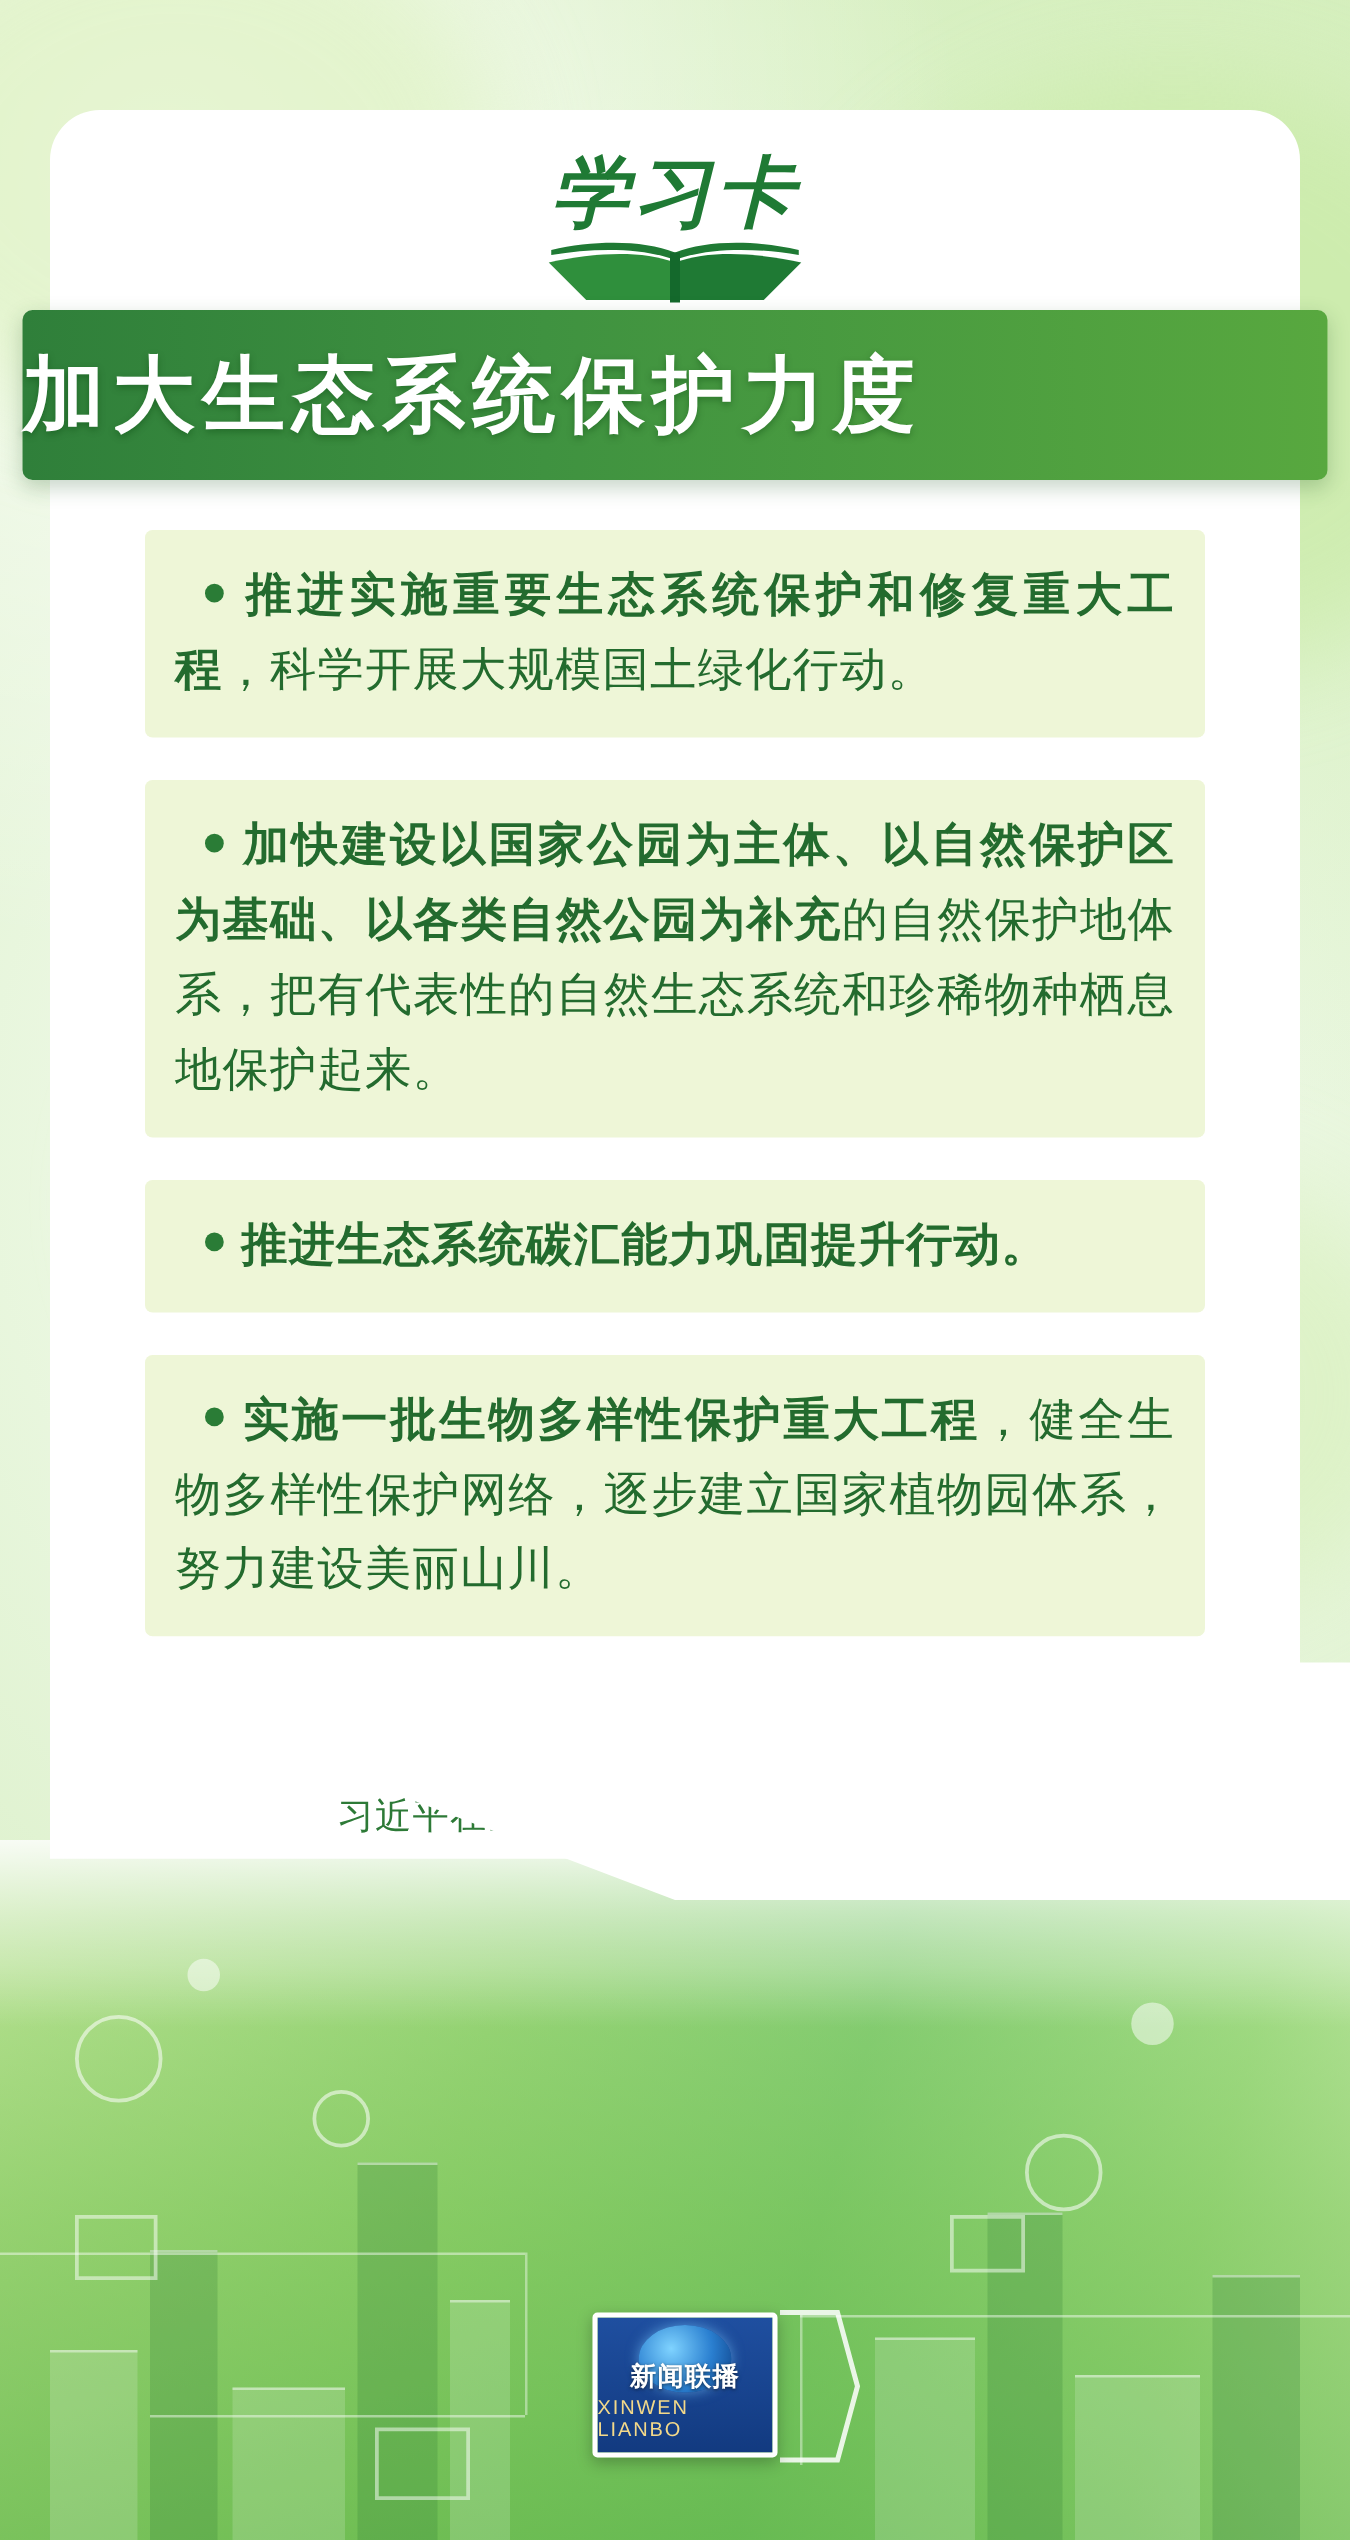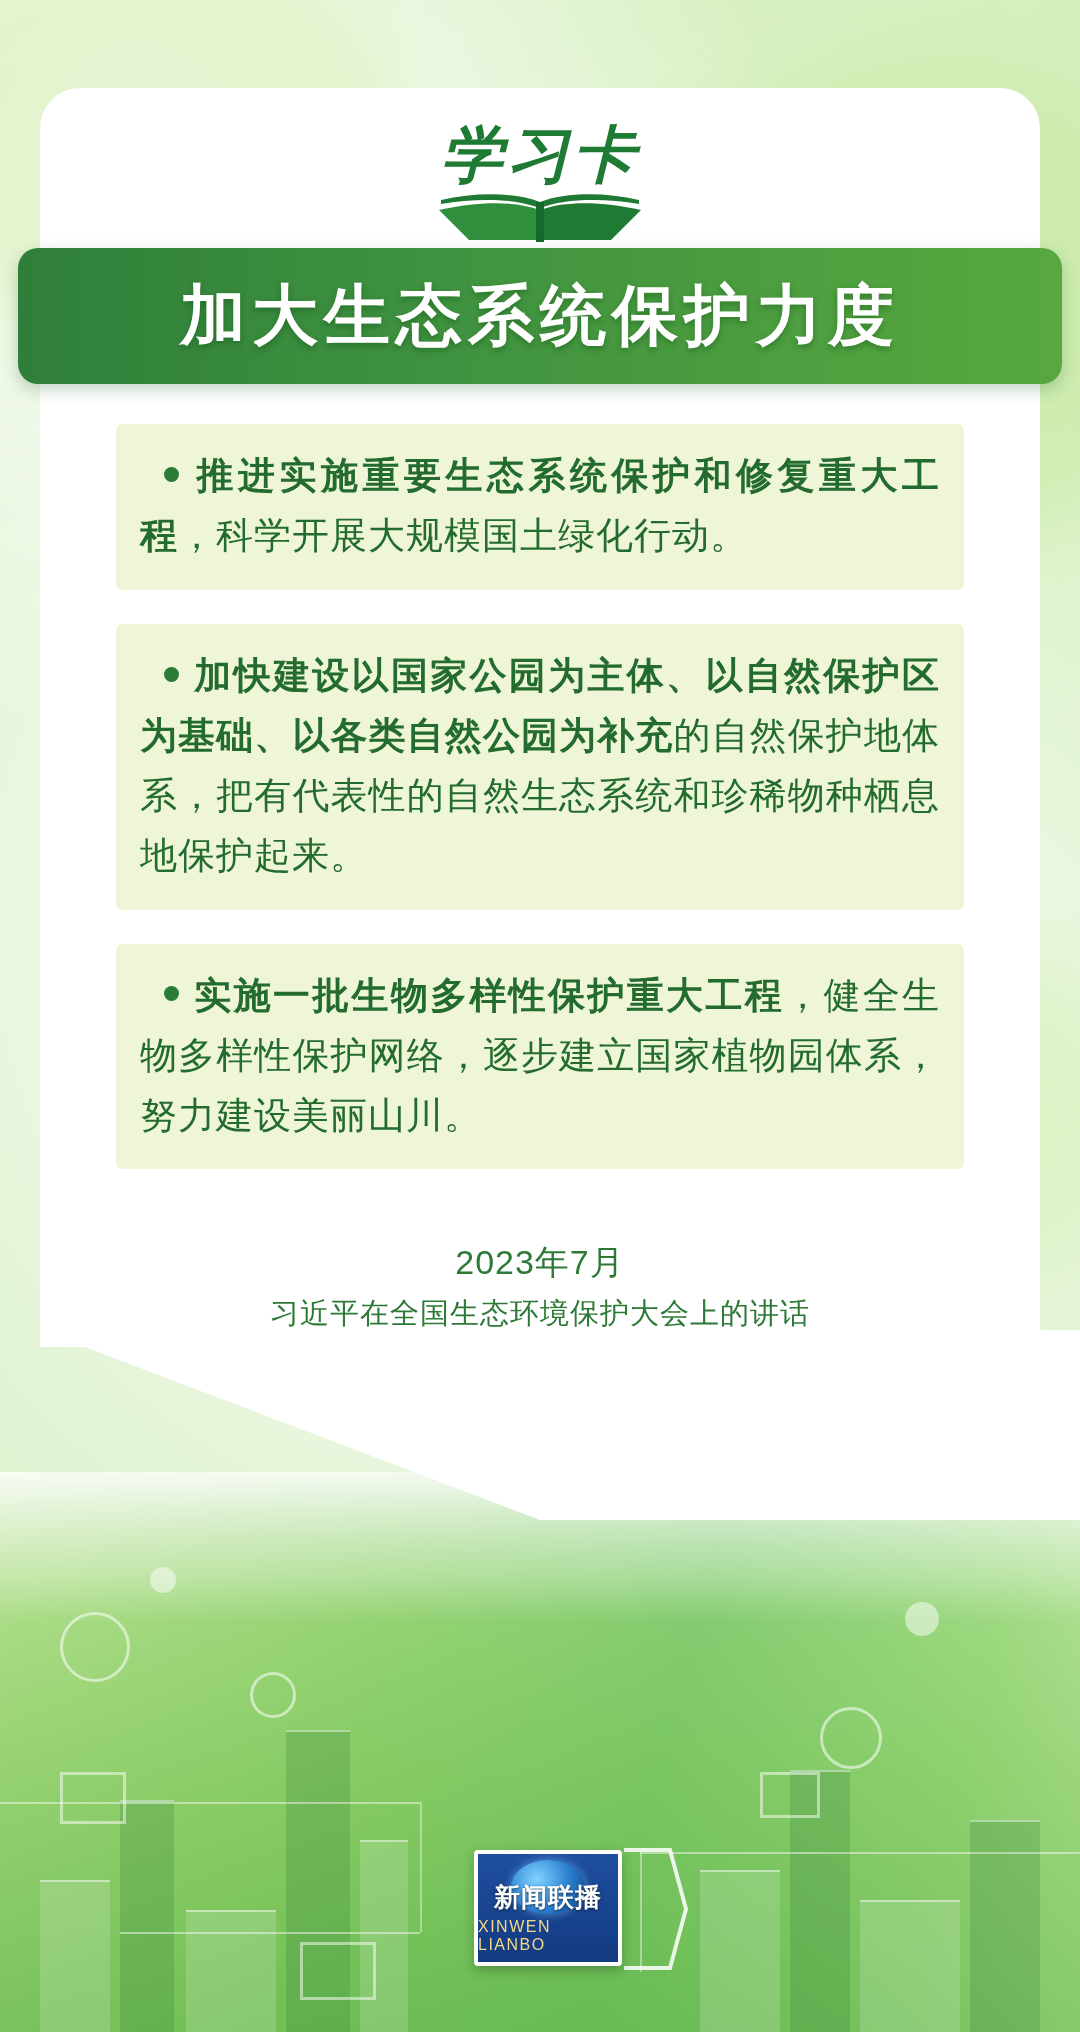--- a/index.html
+++ b/index.html
@@ -134,25 +134,25 @@
 
   
   #banner {
     position: absolute;
     left: 18px;
     top: 248px;
     width: 1044px;
     height: 136px;
     z-index: 6;
     background: linear-gradient(90deg, #2f7f3a 0%, #3f9240 40%, #58a83f 100%);
-    border-radius: 20px;
+    border-radius: 8px;
     box-shadow: 0 6px 16px rgba(35,90,40,.25);
     display: flex;
     align-items: center;
-    justify-content: center;
+    justify-content: flex-start;
   }
   #banner-title {
     color: #ffffff;
     font-size: 66px;
     font-weight: bold;
     letter-spacing: 6px;
     font-family: "Liberation Sans", "DejaVu Sans", sans-serif;
     text-shadow: 0 3px 6px rgba(0,60,10,.35);
     white-space: nowrap;
   }
@@ -231,21 +231,21 @@
     width: 74px;
     height: 54px;
     border-radius: 50%;
     background: radial-gradient(circle at 35% 35%, #7fd3ff 0%, #2a7fd0 55%, #0d3f86 100%);
     box-shadow: 0 0 10px rgba(120,200,255,.6);
   }
   #badge-cn {
     position: relative;
     z-index: 2;
     color: #ffffff;
-    font-size: 26px;
+    font-size: 21px;
     font-weight: bold;
     letter-spacing: 1px;
     text-shadow: 0 1px 3px rgba(0,0,0,.6);
   }
   #badge-en {
     position: relative;
     z-index: 2;
     color: #f3d98a;
     font-size: 16px;
     letter-spacing: 1.5px;
@@ -318,20 +318,23 @@
     <div id="content">
 
       <div class="para">
         <span class="dot"></span><b>推进实施重要生态系统保护和修复重大工程</b><span>，科学开展大规模国土绿化行动。</span>
       </div>
 
       <div class="para">
         <span class="dot"></span><b>加快建设</b><b>以国家公园为主体、以自然保护区为基础、以各类自然公园为补充</b><span>的自然保护地体系，把有代表性的自然生态系统和珍稀物种栖息地保护起来。</span>
       </div>
 
+      <div class="para">
+        <span class="dot"></span><b>推进生态系统碳汇能力巩固提升行动。</b>
+      </div>
 
       <div class="para">
         <span class="dot"></span><b>实施一批生物多样性保护重大工程</b><span>，健全生物多样性保护网络，逐步建立国家植物园体系，努力建设美丽山川。</span>
       </div>
 
       <div id="source">
         <div id="source-date">2023年7月</div>
         <div id="source-line">习近平在全国生态环境保护大会上的讲话</div>
       </div>
 

